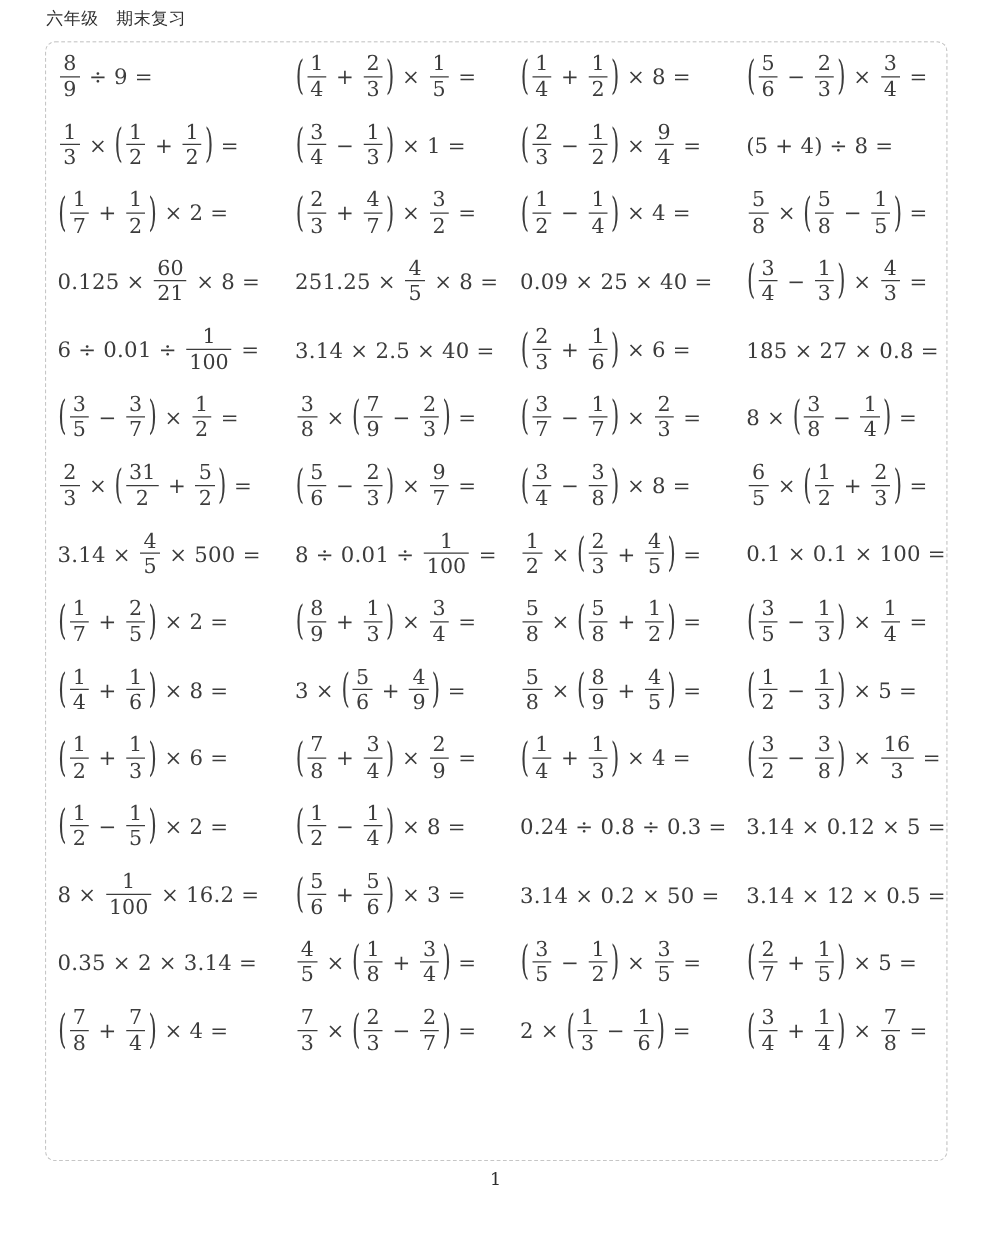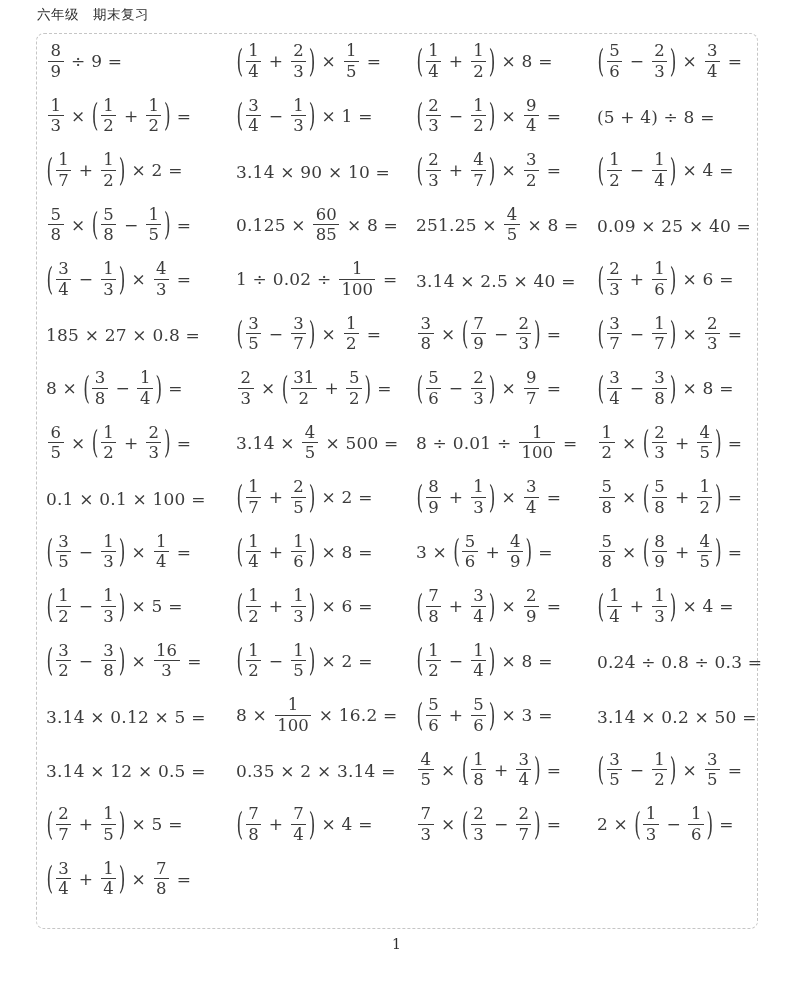--- a/index.html
+++ b/index.html
@@ -95,45 +95,42 @@
         <div class="cell">
           <span class="expr"><span class="paren tall">(</span><span class="frac"><span class="fnum">2</span><span class="fden">3</span></span><span class="txt"> − </span><span class="frac"><span class="fnum">1</span><span class="fden">2</span></span><span class="paren tall">)</span><span class="txt"> × </span><span class="frac"><span class="fnum">9</span><span class="fden">4</span></span><span class="txt"> =</span></span>
         </div>
         <div class="cell">
           <span class="expr"><span class="paren">(</span><span class="txt">5 + 4</span><span class="paren">)</span><span class="txt"> ÷ 8 =</span></span>
         </div>
         <div class="cell">
           <span class="expr"><span class="paren tall">(</span><span class="frac"><span class="fnum">1</span><span class="fden">7</span></span><span class="txt"> + </span><span class="frac"><span class="fnum">1</span><span class="fden">2</span></span><span class="paren tall">)</span><span class="txt"> × 2 =</span></span>
         </div>
         <div class="cell">
-          <span class="expr"><span class="txt">3.14 × 90 × 10 =</span></span>
-        </div>
-        <div class="cell">
           <span class="expr"><span class="paren tall">(</span><span class="frac"><span class="fnum">2</span><span class="fden">3</span></span><span class="txt"> + </span><span class="frac"><span class="fnum">4</span><span class="fden">7</span></span><span class="paren tall">)</span><span class="txt"> × </span><span class="frac"><span class="fnum">3</span><span class="fden">2</span></span><span class="txt"> =</span></span>
         </div>
         <div class="cell">
           <span class="expr"><span class="paren tall">(</span><span class="frac"><span class="fnum">1</span><span class="fden">2</span></span><span class="txt"> − </span><span class="frac"><span class="fnum">1</span><span class="fden">4</span></span><span class="paren tall">)</span><span class="txt"> × 4 =</span></span>
         </div>
         <div class="cell">
           <span class="expr"><span class="frac"><span class="fnum">5</span><span class="fden">8</span></span><span class="txt"> × </span><span class="paren tall">(</span><span class="frac"><span class="fnum">5</span><span class="fden">8</span></span><span class="txt"> − </span><span class="frac"><span class="fnum">1</span><span class="fden">5</span></span><span class="paren tall">)</span><span class="txt"> =</span></span>
         </div>
         <div class="cell">
-          <span class="expr"><span class="txt">0.125 × </span><span class="frac"><span class="fnum">60</span><span class="fden">85</span></span><span class="txt"> × 8 =</span></span>
+          <span class="expr"><span class="txt">0.125 × </span><span class="frac"><span class="fnum">60</span><span class="fden">21</span></span><span class="txt"> × 8 =</span></span>
         </div>
         <div class="cell">
           <span class="expr"><span class="txt">251.25 × </span><span class="frac"><span class="fnum">4</span><span class="fden">5</span></span><span class="txt"> × 8 =</span></span>
         </div>
         <div class="cell">
           <span class="expr"><span class="txt">0.09 × 25 × 40 =</span></span>
         </div>
         <div class="cell">
           <span class="expr"><span class="paren tall">(</span><span class="frac"><span class="fnum">3</span><span class="fden">4</span></span><span class="txt"> − </span><span class="frac"><span class="fnum">1</span><span class="fden">3</span></span><span class="paren tall">)</span><span class="txt"> × </span><span class="frac"><span class="fnum">4</span><span class="fden">3</span></span><span class="txt"> =</span></span>
         </div>
         <div class="cell">
-          <span class="expr"><span class="txt">1 ÷ 0.02 ÷ </span><span class="frac"><span class="fnum">1</span><span class="fden">100</span></span><span class="txt"> =</span></span>
+          <span class="expr"><span class="txt">6 ÷ 0.01 ÷ </span><span class="frac"><span class="fnum">1</span><span class="fden">100</span></span><span class="txt"> =</span></span>
         </div>
         <div class="cell">
           <span class="expr"><span class="txt">3.14 × 2.5 × 40 =</span></span>
         </div>
         <div class="cell">
           <span class="expr"><span class="paren tall">(</span><span class="frac"><span class="fnum">2</span><span class="fden">3</span></span><span class="txt"> + </span><span class="frac"><span class="fnum">1</span><span class="fden">6</span></span><span class="paren tall">)</span><span class="txt"> × 6 =</span></span>
         </div>
         <div class="cell">
           <span class="expr"><span class="txt">185 × 27 × 0.8 =</span></span>
         </div>

